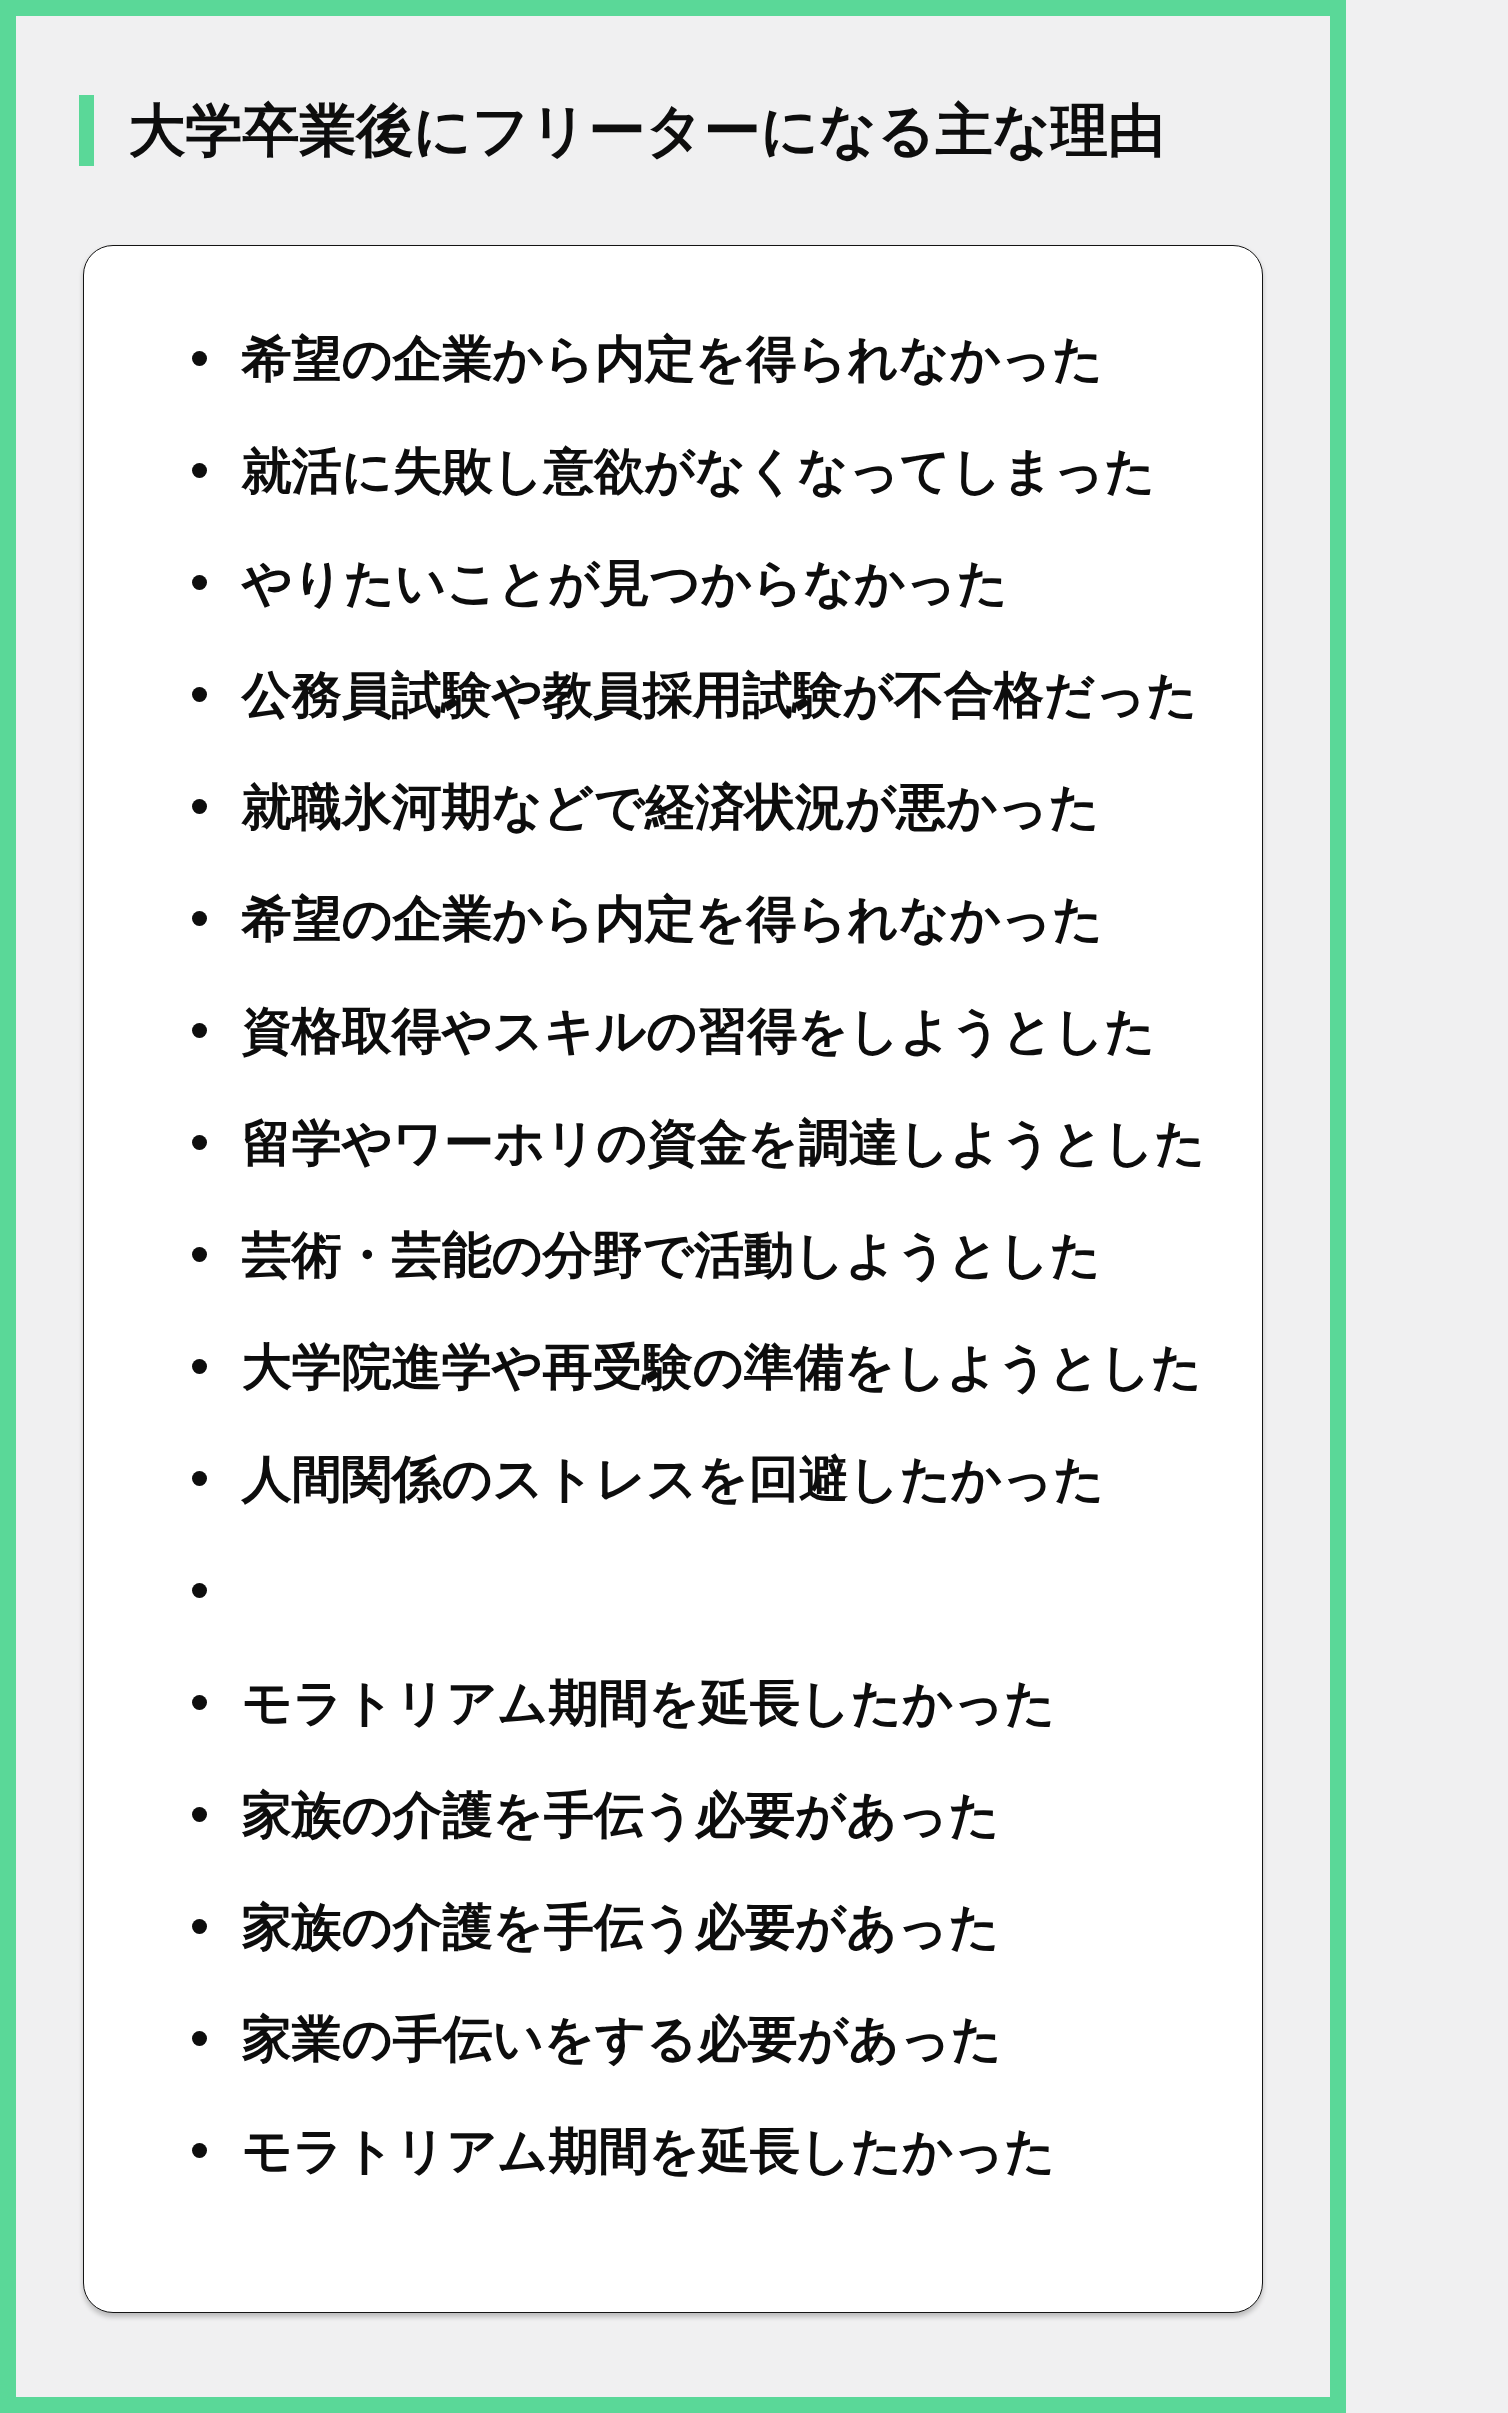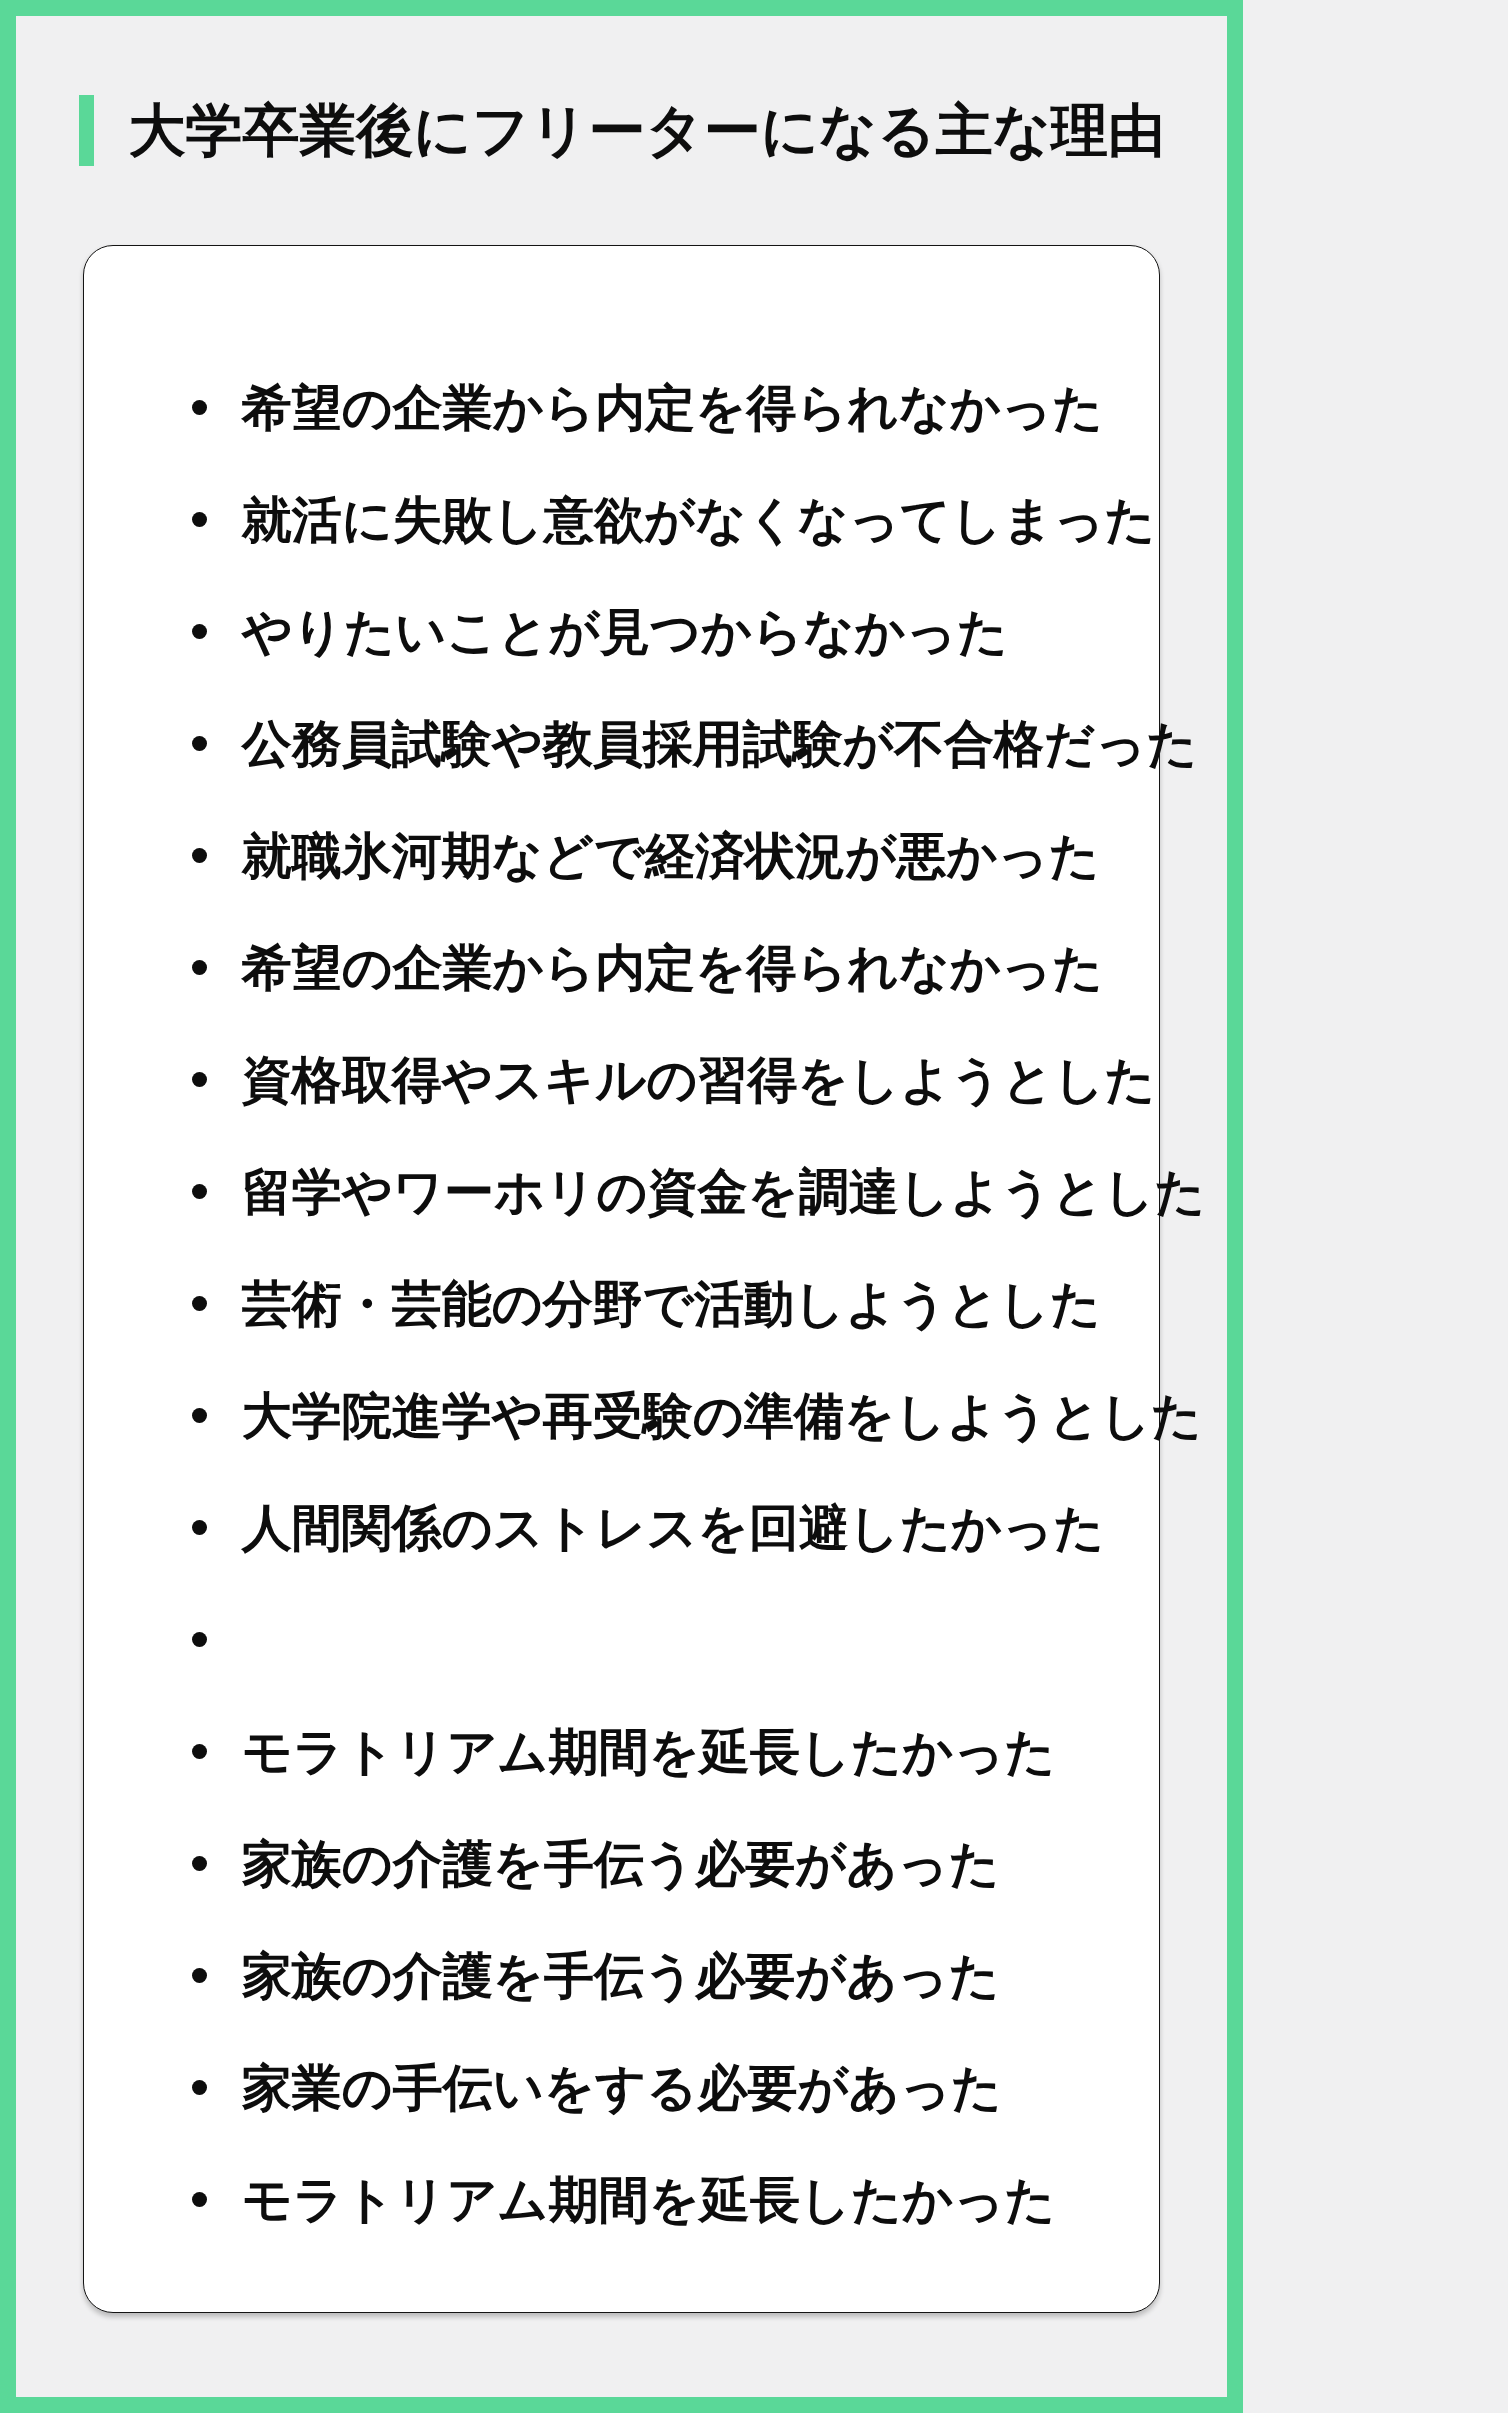--- a/index.html
+++ b/index.html
@@ -11,21 +11,21 @@
   }
   *{box-sizing:border-box;}
   html,body{margin:0;padding:0;}
   body{
     width:1509px;height:2413px;
     font-family:"Liberation Sans","DejaVu Sans",sans-serif;
     background:var(--page-bg);
   }
   .frame{
     position:relative;
-    width:1243px;height:2413px;
+    width:1346px;height:2413px;
     background:var(--accent-green);
   }
   .page{
     position:absolute;
     left:15.7px;top:15.7px;right:15.7px;bottom:15.7px;
     background:var(--page-bg);
     overflow:hidden;
   }
   .title-row{
     display:flex;
@@ -47,21 +47,21 @@
     letter-spacing:0px;
     white-space:nowrap;
   }
   .card{
     margin:79px 67px 0 67px;
     height:2068px;
     background:var(--card-bg);
     border:1.6px solid var(--card-border);
     border-radius:30px;
     box-shadow:0 3.1px 5.5px rgba(0,0,0,0.22);
-    padding:106px 31px 52px 0;
+    padding:57px 31px 52px 0;
   }
   .reasons{
     list-style:none;
     margin:0;padding:0;
   }
   .reason{
     height:112px;
     display:flex;
     align-items:center;
   }

